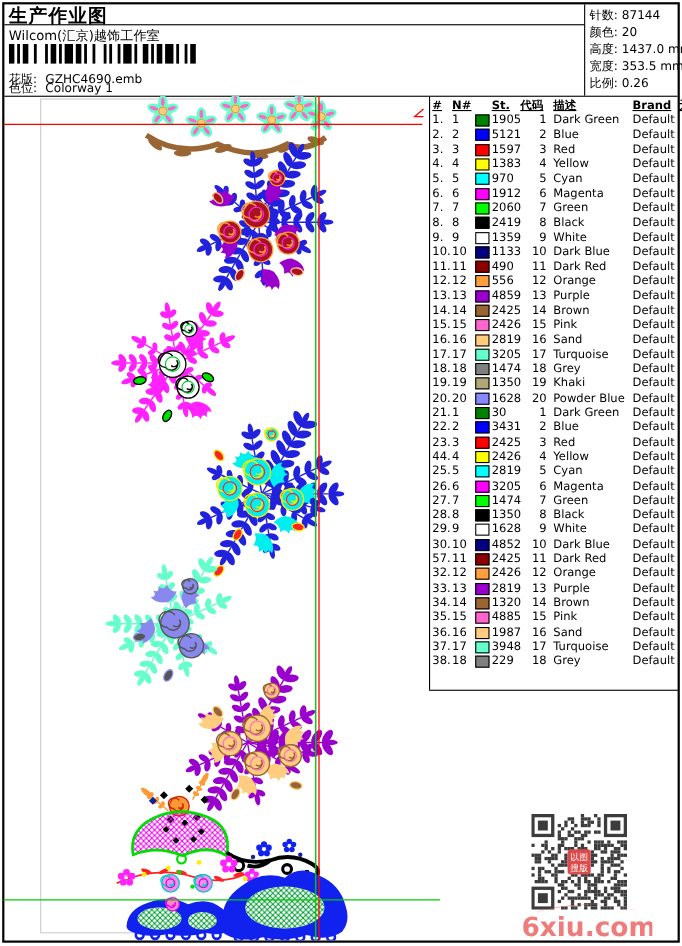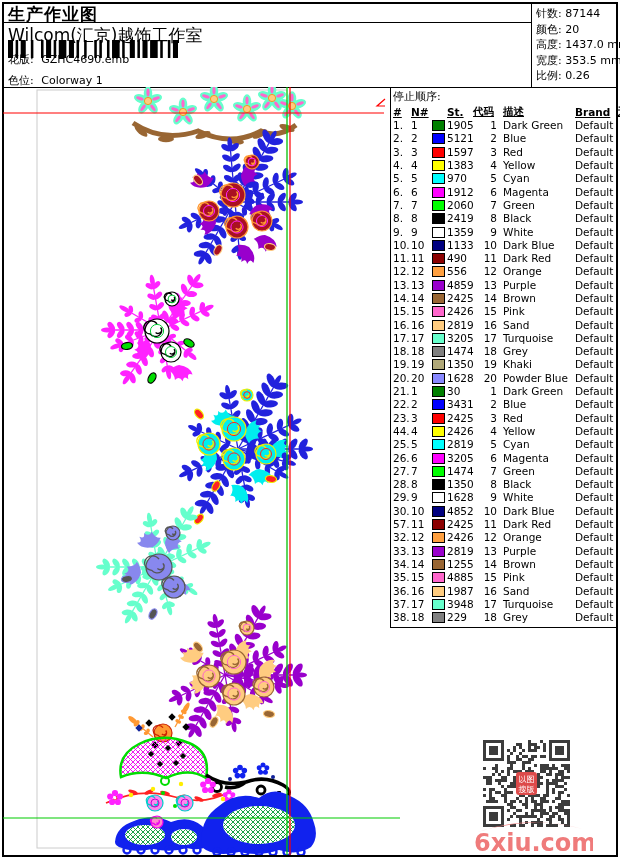--- a/index.html
+++ b/index.html
@@ -3,21 +3,21 @@
 <meta charset="utf-8">
 <style>
   html,body{margin:0;padding:0;background:#fff;}
   .page{position:relative;width:620px;height:860px;background:#fff;overflow:hidden;
         font-family:"DejaVu Sans","Liberation Sans",sans-serif;color:#000;}
   .abs{position:absolute;}
   .frame{left:2px;top:2px;width:612px;height:851px;border:2px solid #000;}
   .hline{background:#000;height:1px;}
   .vline{background:#000;width:1px;}
   .title{left:8px;top:3px;font-size:17px;font-weight:bold;letter-spacing:1px;white-space:nowrap;}
-  .subtitle{left:8px;top:24px;font-size:17px;white-space:nowrap;}
+  .subtitle{left:8px;top:24px;font-size:12px;white-space:nowrap;}
   .metaline{font-size:11px;white-space:nowrap;}
   #barcode{left:8px;top:40px;}
   #info-box{left:536px;top:6px;font-size:11px;line-height:15.6px;white-space:nowrap;}
   #table-wrap{left:393px;top:89px;width:222px;}
   .stoplabel{font-size:11px;margin-bottom:1px;white-space:nowrap;}
   table.stops{border-collapse:collapse;table-layout:fixed;width:222px;font-size:10.5px;}
   table.stops th{font-weight:bold;text-decoration:underline;text-align:left;padding:0;height:14px;white-space:nowrap;}
   table.stops td{padding:0;height:13.3px;line-height:11px;white-space:nowrap;overflow:visible;vertical-align:middle;}
   .c-seq{width:18px;} .c-n{width:20px;} .c-sw{width:16px;} .c-st{width:26px;text-align:right;}
   .c-cd{width:24px;text-align:right;} .c-de{width:70px;padding-left:6px !important;}
@@ -58,21 +58,21 @@
         <rect x="104.03" y="0" width="7.61" height="18" fill="#000"></rect>
         <rect x="114.18" y="0" width="2.54" height="18" fill="#000"></rect>
         <rect x="121.79" y="0" width="5.07" height="18" fill="#000"></rect>
         <rect x="129.40" y="0" width="2.54" height="18" fill="#000"></rect>
         <rect x="134.48" y="0" width="5.07" height="18" fill="#000"></rect>
         <rect x="142.09" y="0" width="7.61" height="18" fill="#000"></rect>
         <rect x="152.24" y="0" width="2.54" height="18" fill="#000"></rect>
         <rect x="159.85" y="0" width="2.54" height="18" fill="#000"></rect>
         <rect x="164.93" y="0" width="5.07" height="18" fill="#000"></rect>
       </svg></div>
-  <div class="abs metaline" style="left:8px;top:52px;">
+  <div class="abs metaline" style="left:8px;top:64px;">
     <span>花版:</span>
     <span style="margin-left:4px;">GZHC4690.emb</span>
   </div>
   <div class="abs metaline" style="left:8px;top:73px;">
     <span>色位:</span>
     <span style="margin-left:4px;">Colorway 1</span>
   </div>
 
   <div class="abs vline" style="left:531px;top:4px;height:83px;"></div>
   <div class="abs" id="info-box">
@@ -82,21 +82,20 @@
       <div><span>宽度:</span> <span>353.5 mm</span></div>
       <div><span>比例:</span> <span>0.26</span></div>
     </div>
 
   <div class="abs hline" style="left:4px;top:87px;width:612px;"></div>
 
   <div class="abs vline" style="left:390px;top:88px;height:539px;"></div>
   <div class="abs hline" style="left:390px;top:627px;width:227px;"></div>
 
   <div class="abs" id="table-wrap">
-    <div class="stoplabel">停止顺序:</div>
     <table class="stops" id="stop-table">
         <tbody>
           <tr>
             <th class="c-seq">#</th>
             <th class="c-n">N#</th>
             <th class="c-sw"></th>
             <th class="c-st">St.</th>
             <th class="c-cd">代码</th>
             <th class="c-de">描述</th>
             <th class="c-br">Brand</th>
@@ -497,21 +496,21 @@
             <td class="c-de">Purple</td>
             <td class="c-br">Default</td>
             <td class="c-el"></td>
           </tr>
           <tr>
             <td class="c-seq">34.</td>
             <td class="c-n">14</td>
             <td class="c-sw">
               <div class="swatch" style="background:#996633"></div>
             </td>
-            <td class="c-st">1255</td>
+            <td class="c-st">1320</td>
             <td class="c-cd">14</td>
             <td class="c-de">Brown</td>
             <td class="c-br">Default</td>
             <td class="c-el"></td>
           </tr>
           <tr>
             <td class="c-seq">35.</td>
             <td class="c-n">15</td>
             <td class="c-sw">
               <div class="swatch" style="background:#FF66CC"></div>

